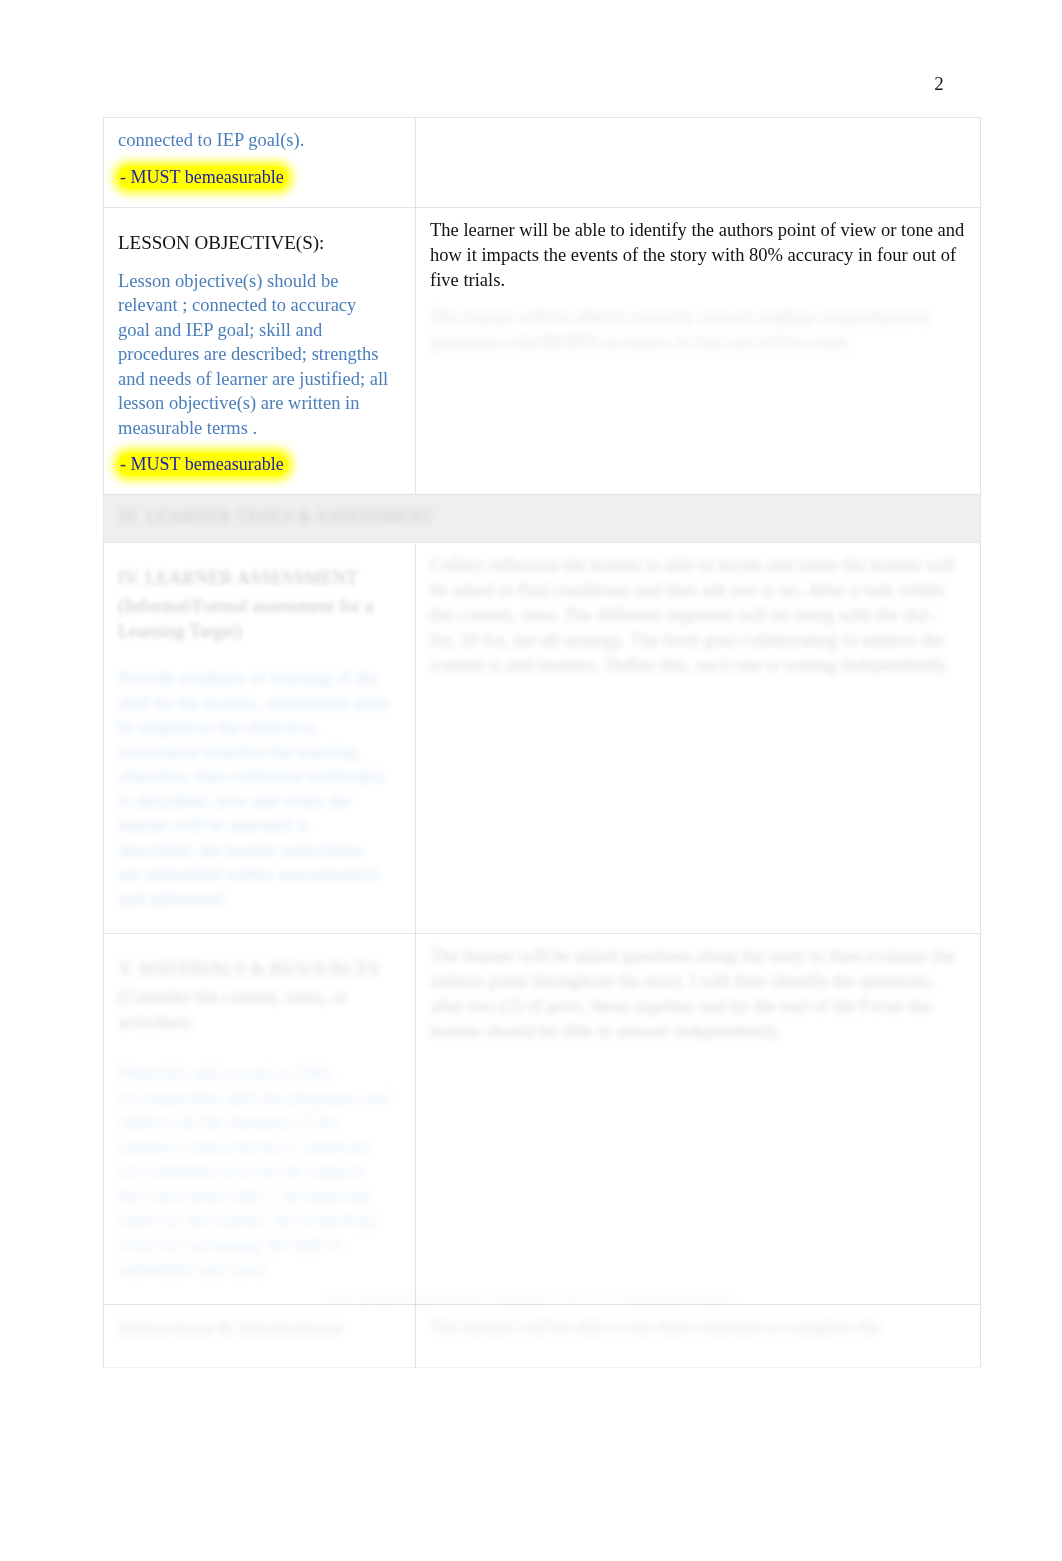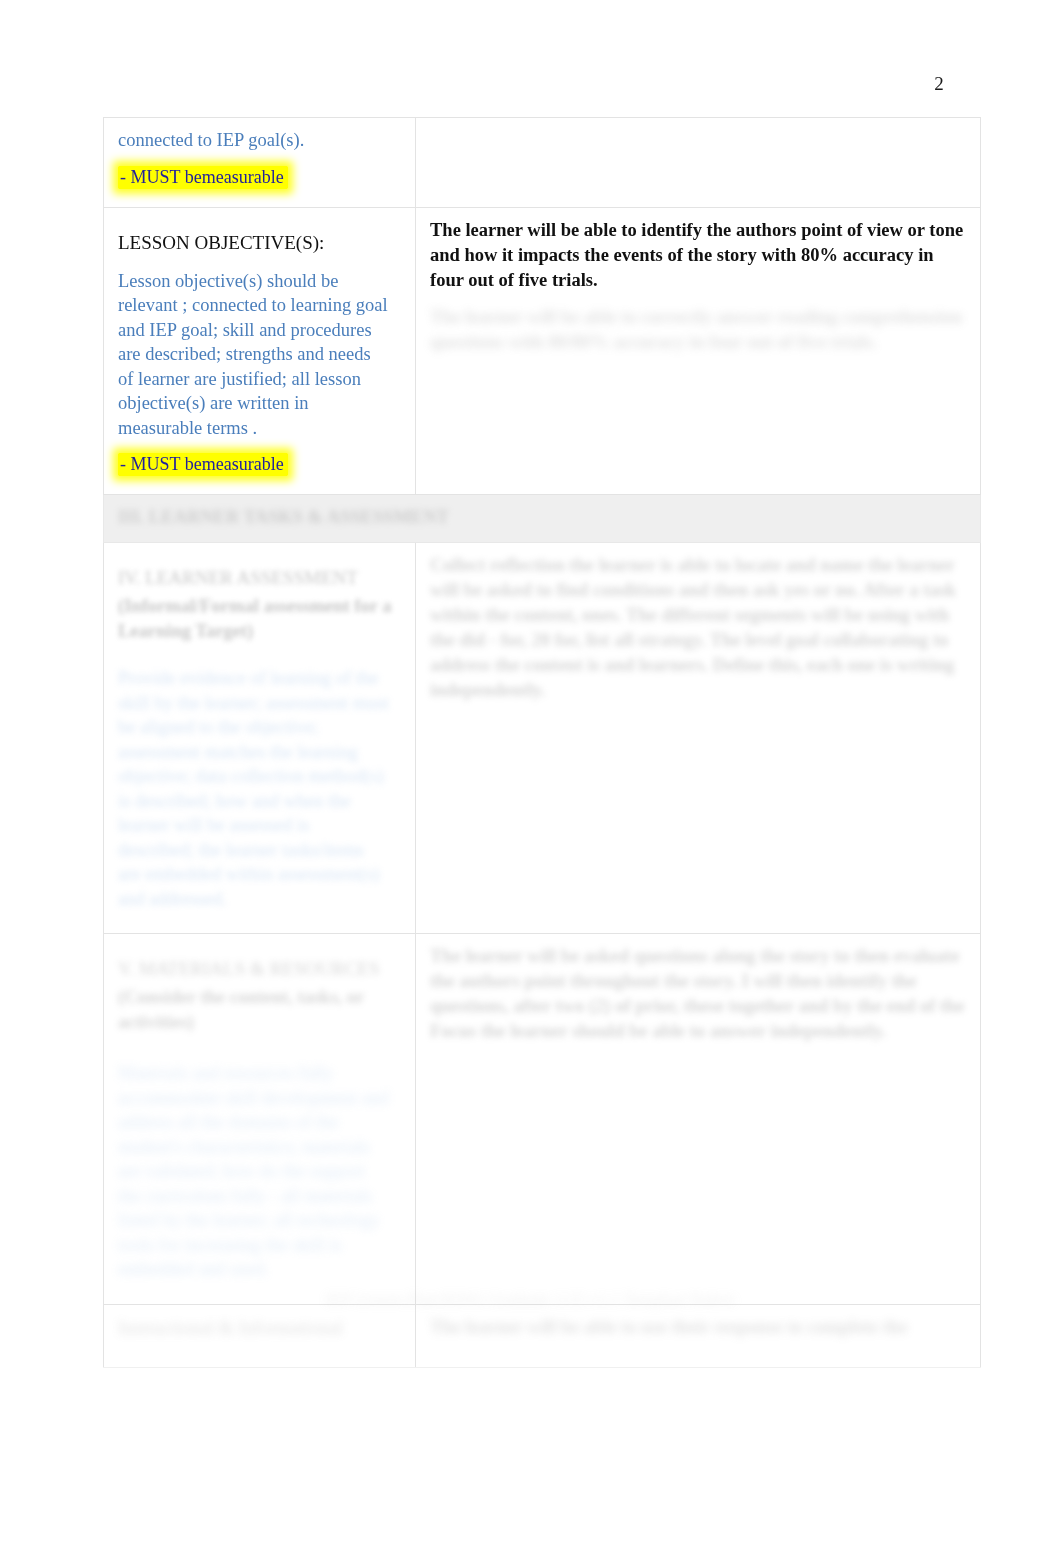--- a/index.html
+++ b/index.html
@@ -65,33 +65,32 @@
     color: #111111;
     font-size: 19px;
     line-height: 25px;
     margin: 12px 0 14px 0;
   }
   .body-text {
     color: #111111;
     font-size: 18.5px;
     line-height: 25px;
     margin: 0 0 12px 0;
-    font-weight: bold;
   }
   .must-line {
     margin: 12px 0 6px 0;
     font-size: 18px;
     line-height: 24px;
     color: #22229c;
   }
   .must-line .hl {
     background: #ffff00;
     padding: 1px 4px 2px 2px;
     box-shadow: 0 0 9px 5px rgba(255,255,0,0.85);
-    border-radius: 1px;
+    border-radius: 10px;
   }
   .b2 { filter: blur(2.6px); opacity: 0.55; }
   .b3 { filter: blur(3.4px); opacity: 0.40; }
   .b4 { filter: blur(4.2px); opacity: 0.30; }
   .b5 { filter: blur(5.0px); opacity: 0.22; }
 
   .faded-blue { color: #9fc0e8; }
   .faded-gray { color: #9a9a9a; }
 
   .section-band {
@@ -138,21 +137,21 @@
           </p>
         </td>
         <td>
           <p class="body-text"></p>
         </td>
       </tr>
 
       <tr>
         <td>
           <p class="black-label">LESSON OBJECTIVE(S):</p>
-          <p class="blue-guide">Lesson objective(s) should be relevant ; connected to learning goal and IEP goal; skill and procedures are described; strengths and needs   of learner are justified; all lesson objective(s) are written in measurable terms  .</p>
+          <p class="blue-guide">Lesson objective(s) should be relevant ; connected to accuracy goal and IEP goal; skill and procedures are described; strengths and needs   of learner are justified; all lesson objective(s) are written in measurable terms  .</p>
           <p class="must-line">
             <span class="hl"><span>- MUST be</span><span>measurable</span></span>
           </p>
         </td>
         <td>
           <p class="body-text">The learner will be able to identify the authors point of view or tone and how it impacts the events of the story with 80% accuracy in four out of five trials.</p>
           <p class="body-text b4 faded-gray">The learner will be able to correctly answer reading comprehension questions with 80/80% accuracy in four out of five trials.</p>
         </td>
       </tr>
 

